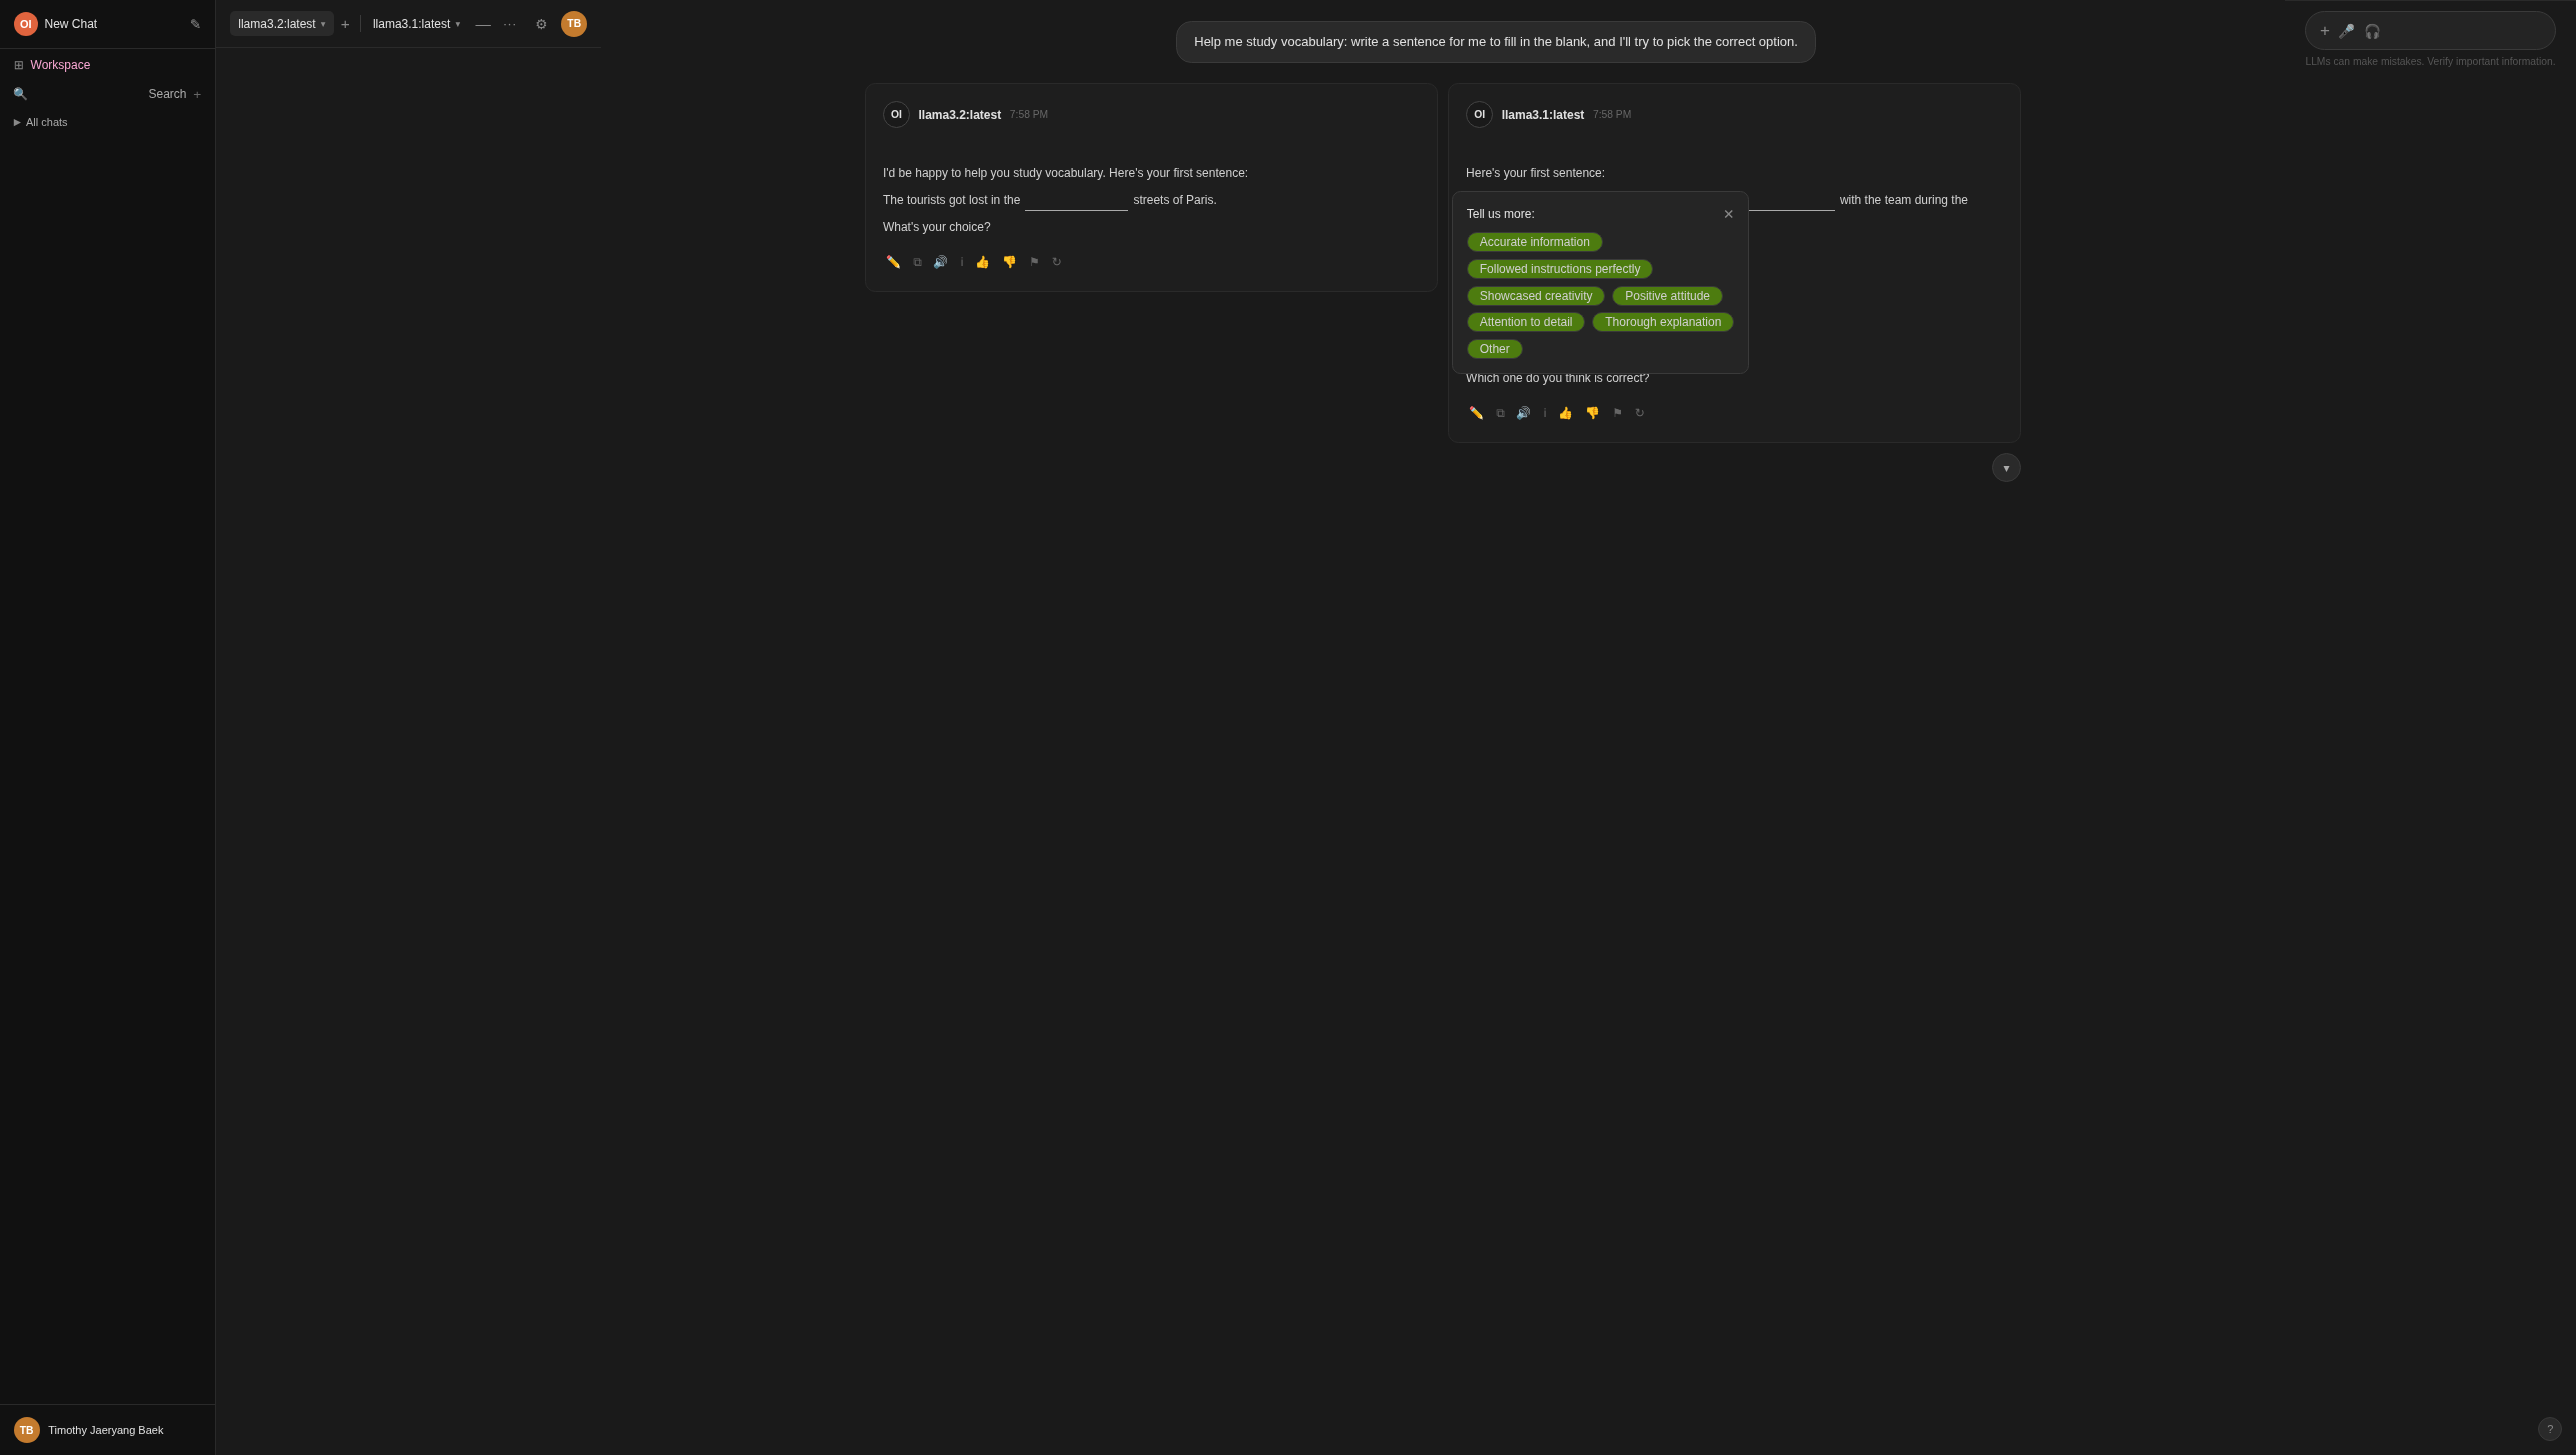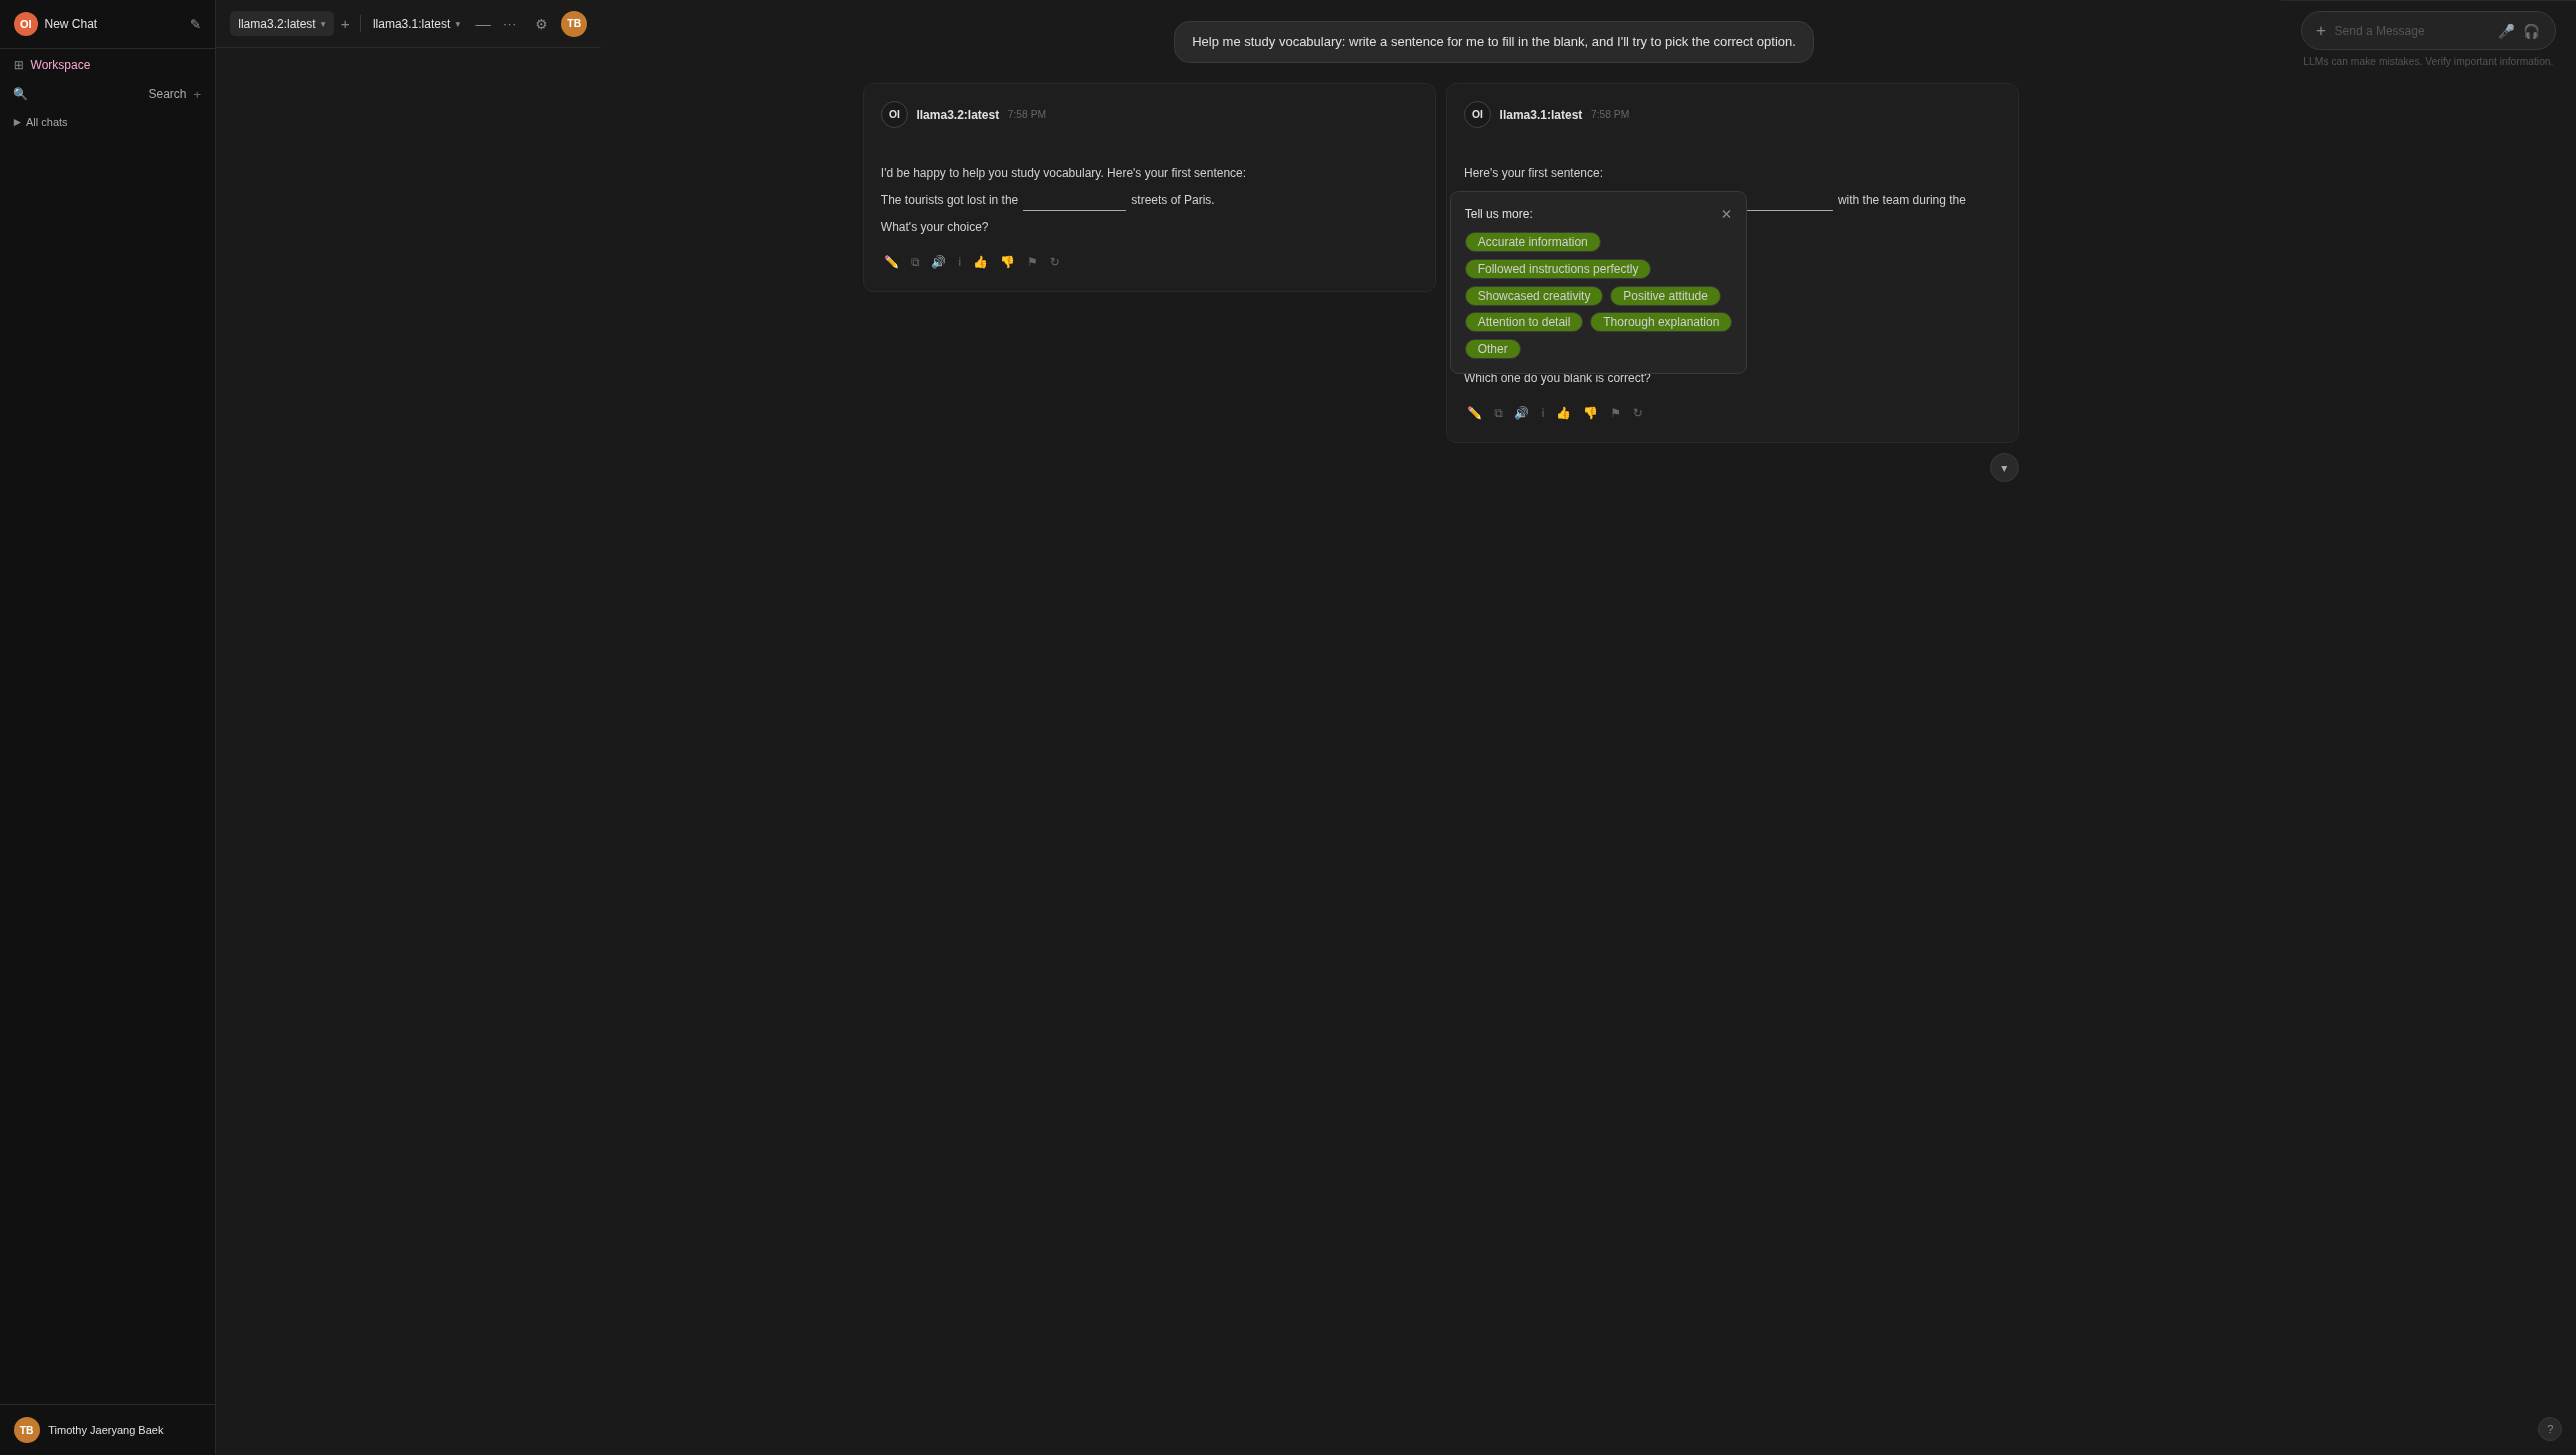--- a/index.html
+++ b/index.html
@@ -597,21 +597,21 @@
             <span class="fill-blank">&nbsp;&nbsp;&nbsp;&nbsp;&nbsp;&nbsp;&nbsp;&nbsp;&nbsp;&nbsp;&nbsp;&nbsp;&nbsp;&nbsp;&nbsp;&nbsp;&nbsp;</span>
             <span>with the team during the meeting.</span>
           </p>
           <p style="margin-top:8.6px;">Choose from these options:</p>
           <div class="options-list">
             <div>A) spoke up</div>
             <div>B) sat down</div>
             <div>C) stood out</div>
             <div>D) stayed silent</div>
           </div>
-          <p style="margin-top:6.8px;">Which one do you blank is correct?</p>
+          <p style="margin-top:6.8px;">Which one do you think is correct?</p>
         </div>
         <div class="ai-action-bar">
           <button class="action-icon-btn" title="Edit">✏️</button>
           <button class="action-icon-btn" title="Copy">⧉</button>
           <button class="action-icon-btn" title="Audio">🔊</button>
           <button class="action-icon-btn" title="Info">ℹ</button>
           <button class="action-icon-btn active" title="Thumbs up">👍</button>
           <button class="action-icon-btn" title="Thumbs down">👎</button>
           <button class="action-icon-btn" title="Flag">⚑</button>
           <button class="action-icon-btn" title="Refresh">↻</button>
@@ -664,21 +664,20 @@
       <button class="scroll-down-btn" style="position:relative; bottom:auto; right:auto; margin-left:auto; display:flex;">▾</button>
     </div>
 
   </div>
 
   <div class="input-bar-wrapper">
     <div class="input-bar">
       <button class="input-plus-btn">
         <span>+</span>
       </button>
-      <input class="input-field" type="text" placeholder="Send a Message" style="">
       <button class="input-mic-btn">
         <span>🎤</span>
       </button>
       <button class="input-headphone-btn">
         <span>🎧</span>
       </button>
     </div>
     <div class="disclaimer">LLMs can make mistakes. Verify important information.</div>
   </div>
 </div>

